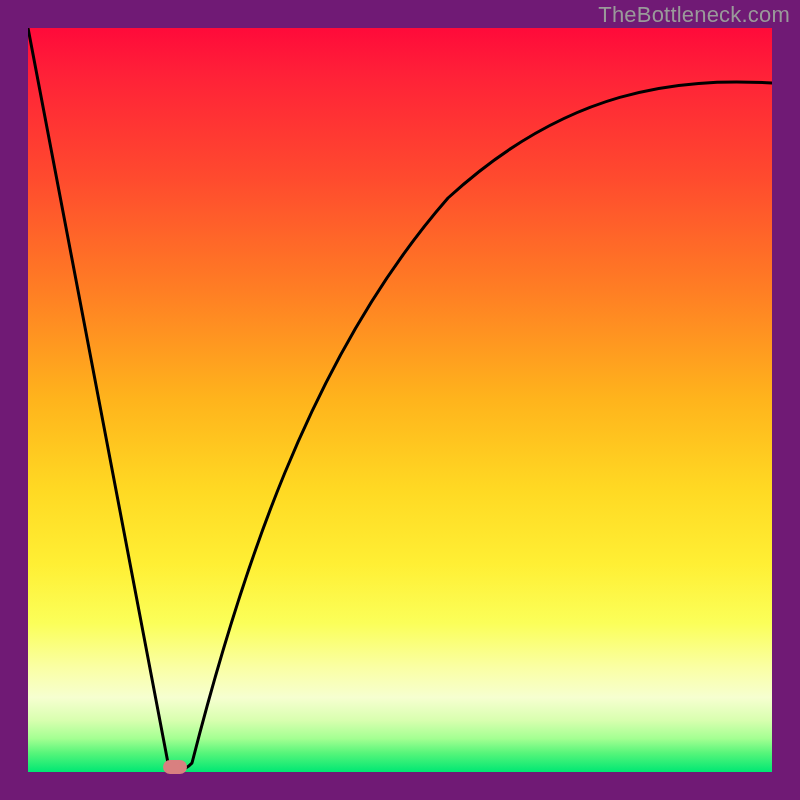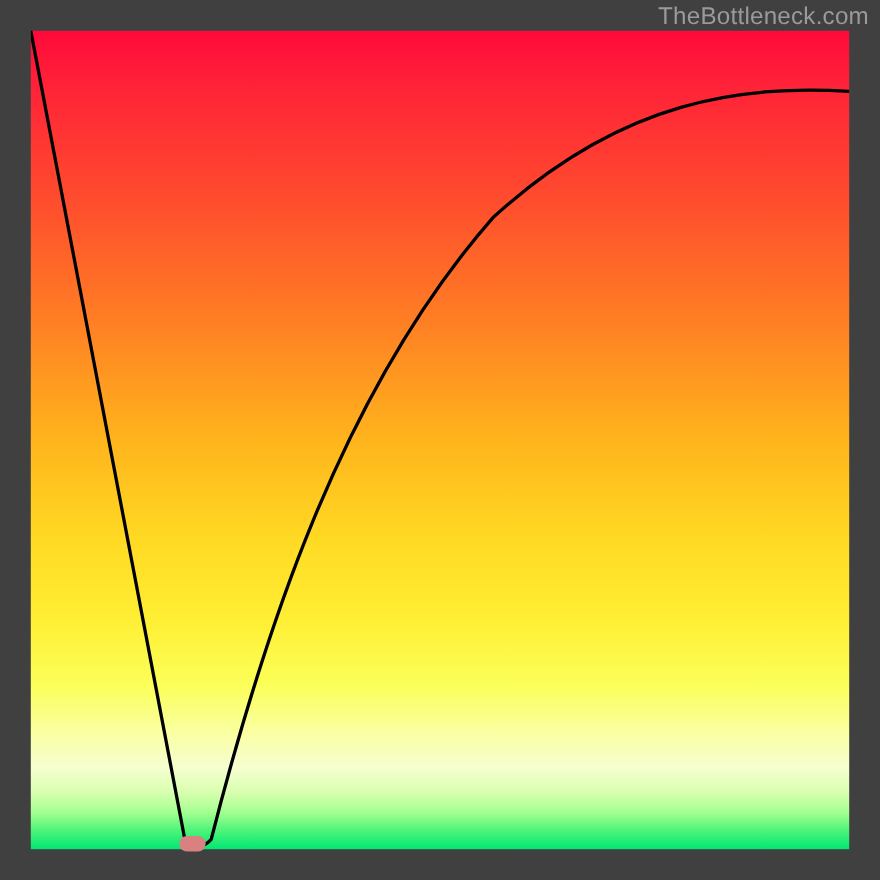--- a/index.html
+++ b/index.html
@@ -8,21 +8,21 @@
     width: 800px;
     height: 800px;
     background: #000;
     overflow: hidden;
     font-family: Arial, Helvetica, sans-serif;
   }
   .frame {
     position: relative;
     width: 800px;
     height: 800px;
-    background: #404040;
+    background: #701a75;
   }
   .plot-area {
     position: absolute;
     left: 28px;
     top: 28px;
     width: 744px;
     height: 744px;
     background: linear-gradient(
       to bottom,
       #ff0a3a 0%,

